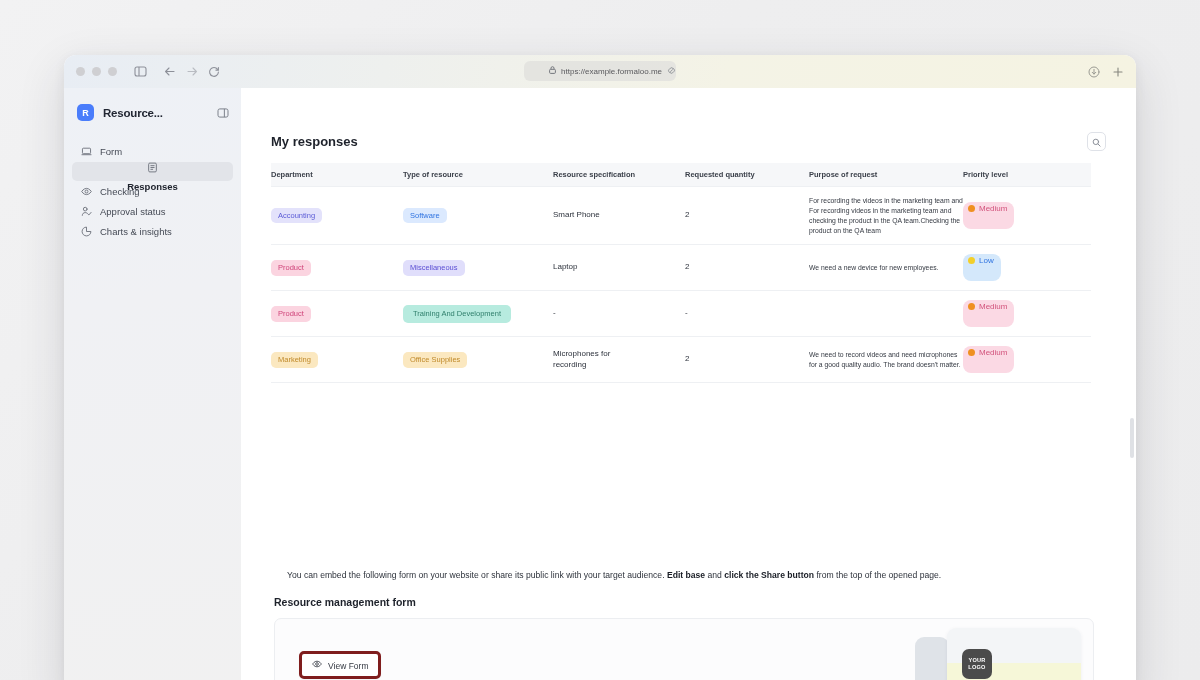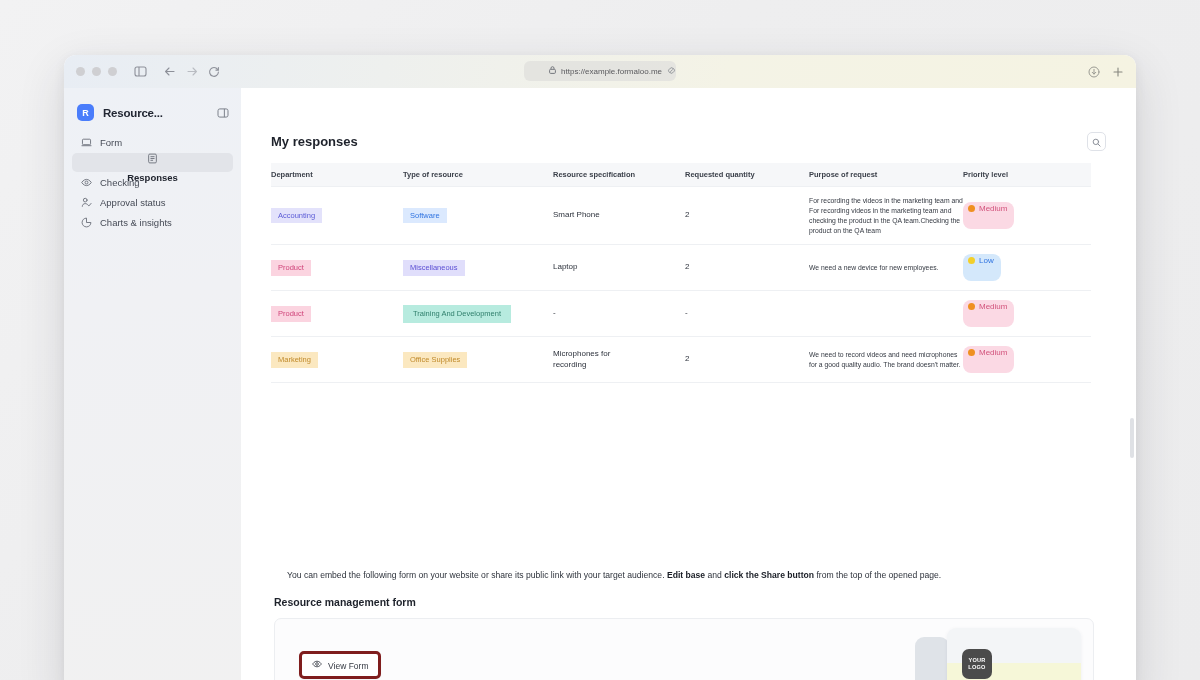--- a/index.html
+++ b/index.html
@@ -63,21 +63,21 @@
   }
   .brandbadge {
     width: 17px; height: 17px; border-radius: 5px;
     background: #4a7dfb; color: #fff;
     font-size: 9px; font-weight: 700;
     display: flex; align-items: center; justify-content: center;
   }
   .brandname { font-size: 11.5px; font-weight: 700; color: #222733; letter-spacing: -.2px; }
   .panel-toggle { position: absolute; right: 12px; top: 16px; color: #7c818b; }
 
-  .navlist { margin-top: 12px; padding: 0 8px; }
+  .navlist { margin-top: 21px; padding: 0 8px; }
   .navitem {
     display: flex; align-items: center; gap: 8px;
     height: 19px; padding: 0 9px;
     border-radius: 5px;
     font-size: 9.5px; color: #464b56;
     margin-bottom: 1px;
   }
   .navitem.active { background: #e2e4e9; font-weight: 700; color: #20242e; flex-direction: column; }
   .navitem .ico { width: 11px; height: 11px; display:flex;align-items:center;justify-content:center;color:#6d727c; flex:0 0 11px;}
 
@@ -118,21 +118,21 @@
   }
   table.resp tbody tr:last-child td { border-bottom: 1px solid #eef0f3; }
   .c1 { width: 132px; } .c2 { width: 150px; } .c3 { width: 132px; }
   .c4 { width: 124px; } .c5 { width: 154px; } .c6 { width: 128px; }
   .pad1 { padding-left: 30px; } .pad2 { padding-left: 32px; }
   .pad3 { padding-left: 26px; } .pad4 { padding-left: 38px; }
   .pad5 { padding-left: 28px; } .pad6 { padding-left: 28px; }
 
   .chip {
     display: inline-block;
-    padding: 3px 7px; border-radius: 0;
+    padding: 3px 7px; border-radius: 5px;
     font-size: 7.5px; line-height: 1.25;
     text-align: center;
     max-width: 108px;
   }
   .chip-wide { display: block; max-width: 108px; padding: 4px 6px; }
   .cell-text { font-size: 8px; color: #2d323c; line-height: 1.35; }
   .cell-small { font-size: 6.8px; color: #343942; line-height: 1.45; max-width: 118px; }
   .pchip {
     display: inline-flex; align-items: center; gap: 4px;
     padding: 2px 7px 16px 5px; border-radius: 8px;

